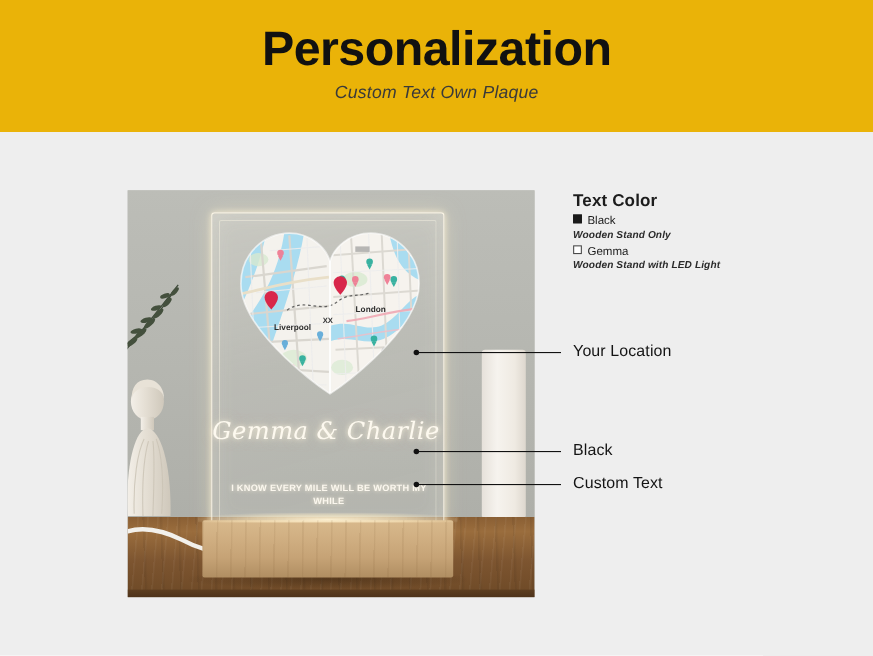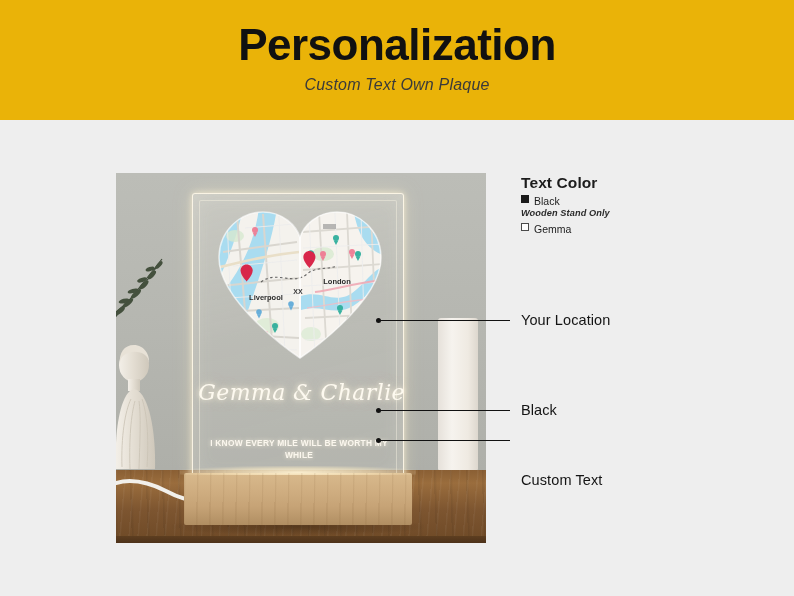--- a/index.html
+++ b/index.html
@@ -168,21 +168,21 @@
     width: 170px;
     height: 152px;
   }
 
   
   .names {
     position: absolute;
     left: 0;
     top: 186px;
     width: 212px;
-    text-align: right;
+    text-align: left;
     font-family: "DejaVu Serif", serif;
     font-style: italic;
     font-size: 22px;
     color: #fdf9ef;
     letter-spacing: 0.4px;
     text-shadow: 0 0 5px rgba(255,248,228,0.85), 0 0 11px rgba(255,240,205,0.5);
   }
   .custom-text {
     position: absolute;
     left: 12px;
@@ -535,30 +535,31 @@
   <div class="leader" style="left:380px; top:200px; width:130px;"></div>
 
   <div class="leader-dot" style="left:376px; top:288px;"></div>
   <div class="leader" style="left:380px; top:290px; width:130px;"></div>
 
   <div class="leader-dot" style="left:376px; top:318px;"></div>
   <div class="leader" style="left:380px; top:320px; width:130px;"></div>
 
   <div class="callout-label" style="left:521px; top:192px;">Your Location</div>
   <div class="callout-label" style="left:521px; top:282px;">Black</div>
-  <div class="callout-label" style="left:521px; top:312px;margin-top:40px;">Custom Text</div>
+  <div class="callout-label" style="left:521px; top:312px;">Custom Text</div>
 
   <div class="options">
     <div class="opt-title">Text Color</div>
 
     <div class="opt-row">
       <span class="checkbox checked"></span>
       <span class="opt-label">Black</span>
     </div>
     <div class="opt-note">Wooden Stand Only</div>
 
     <div class="opt-row">
       <span class="checkbox"></span>
       <span class="opt-label">Gemma</span>
     </div>
+    <div class="opt-note">Wooden Stand with LED Light</div>
   </div>
 
 </div>
 
 </body></html>

